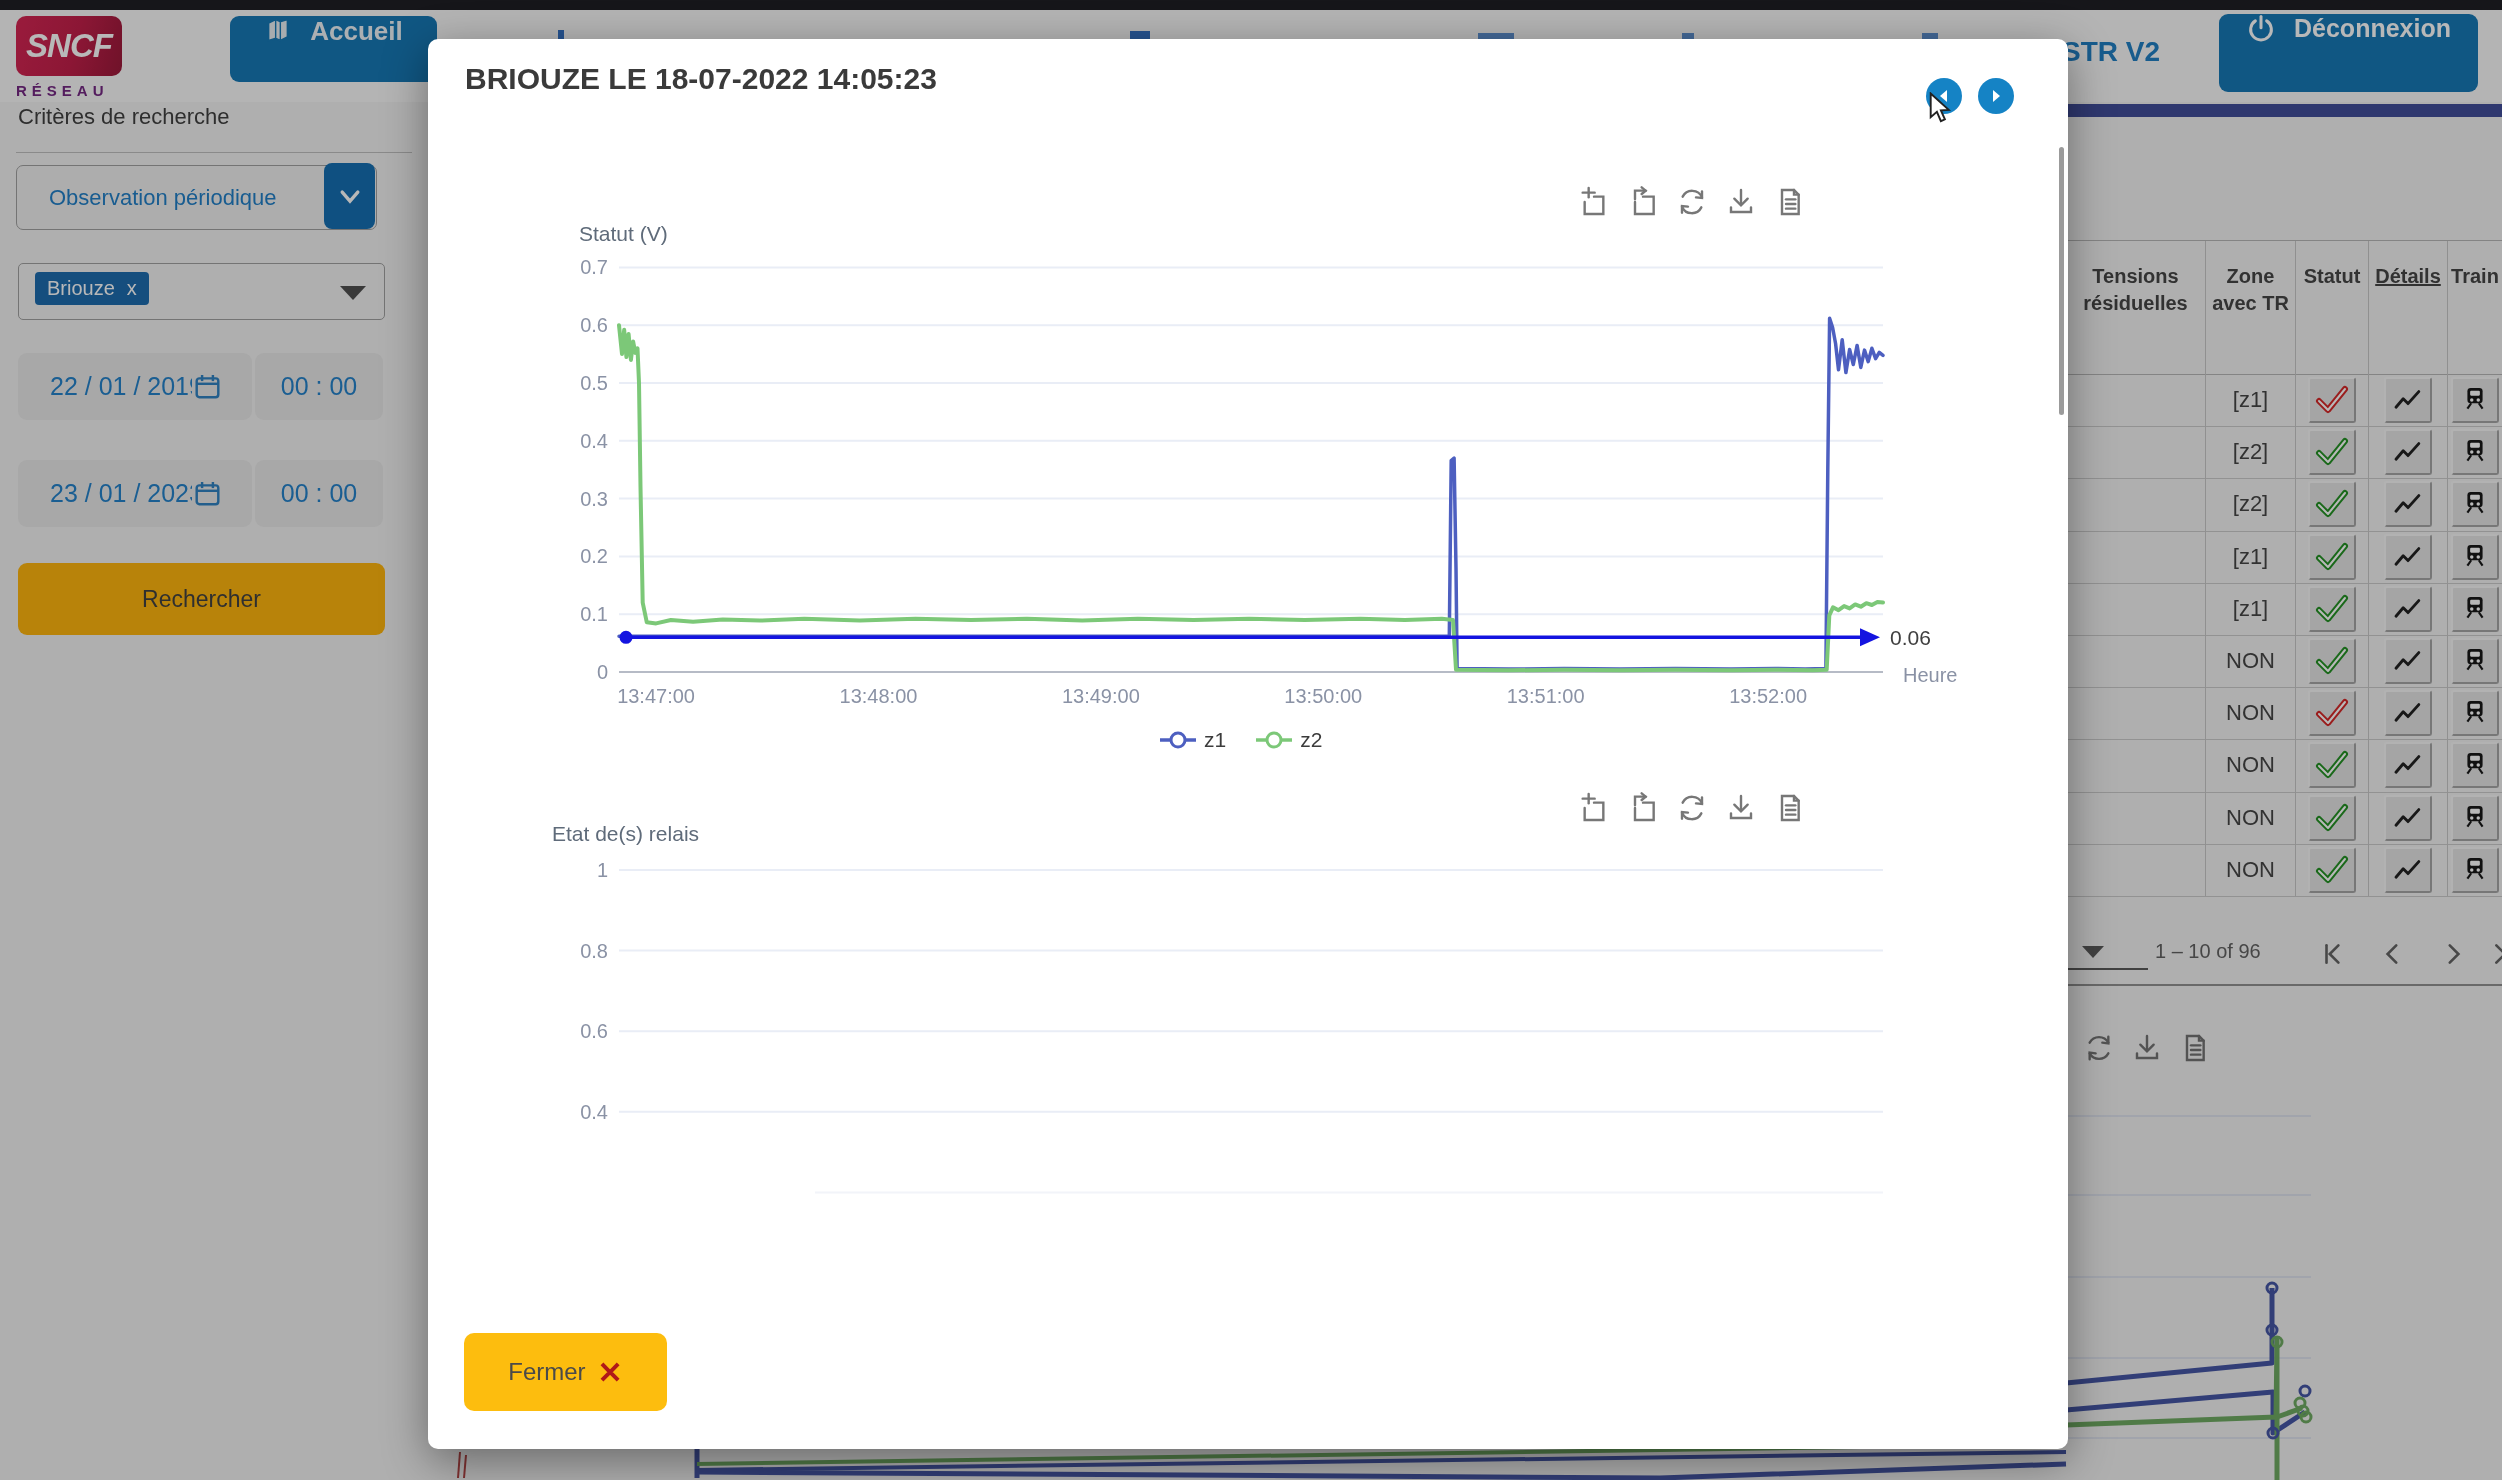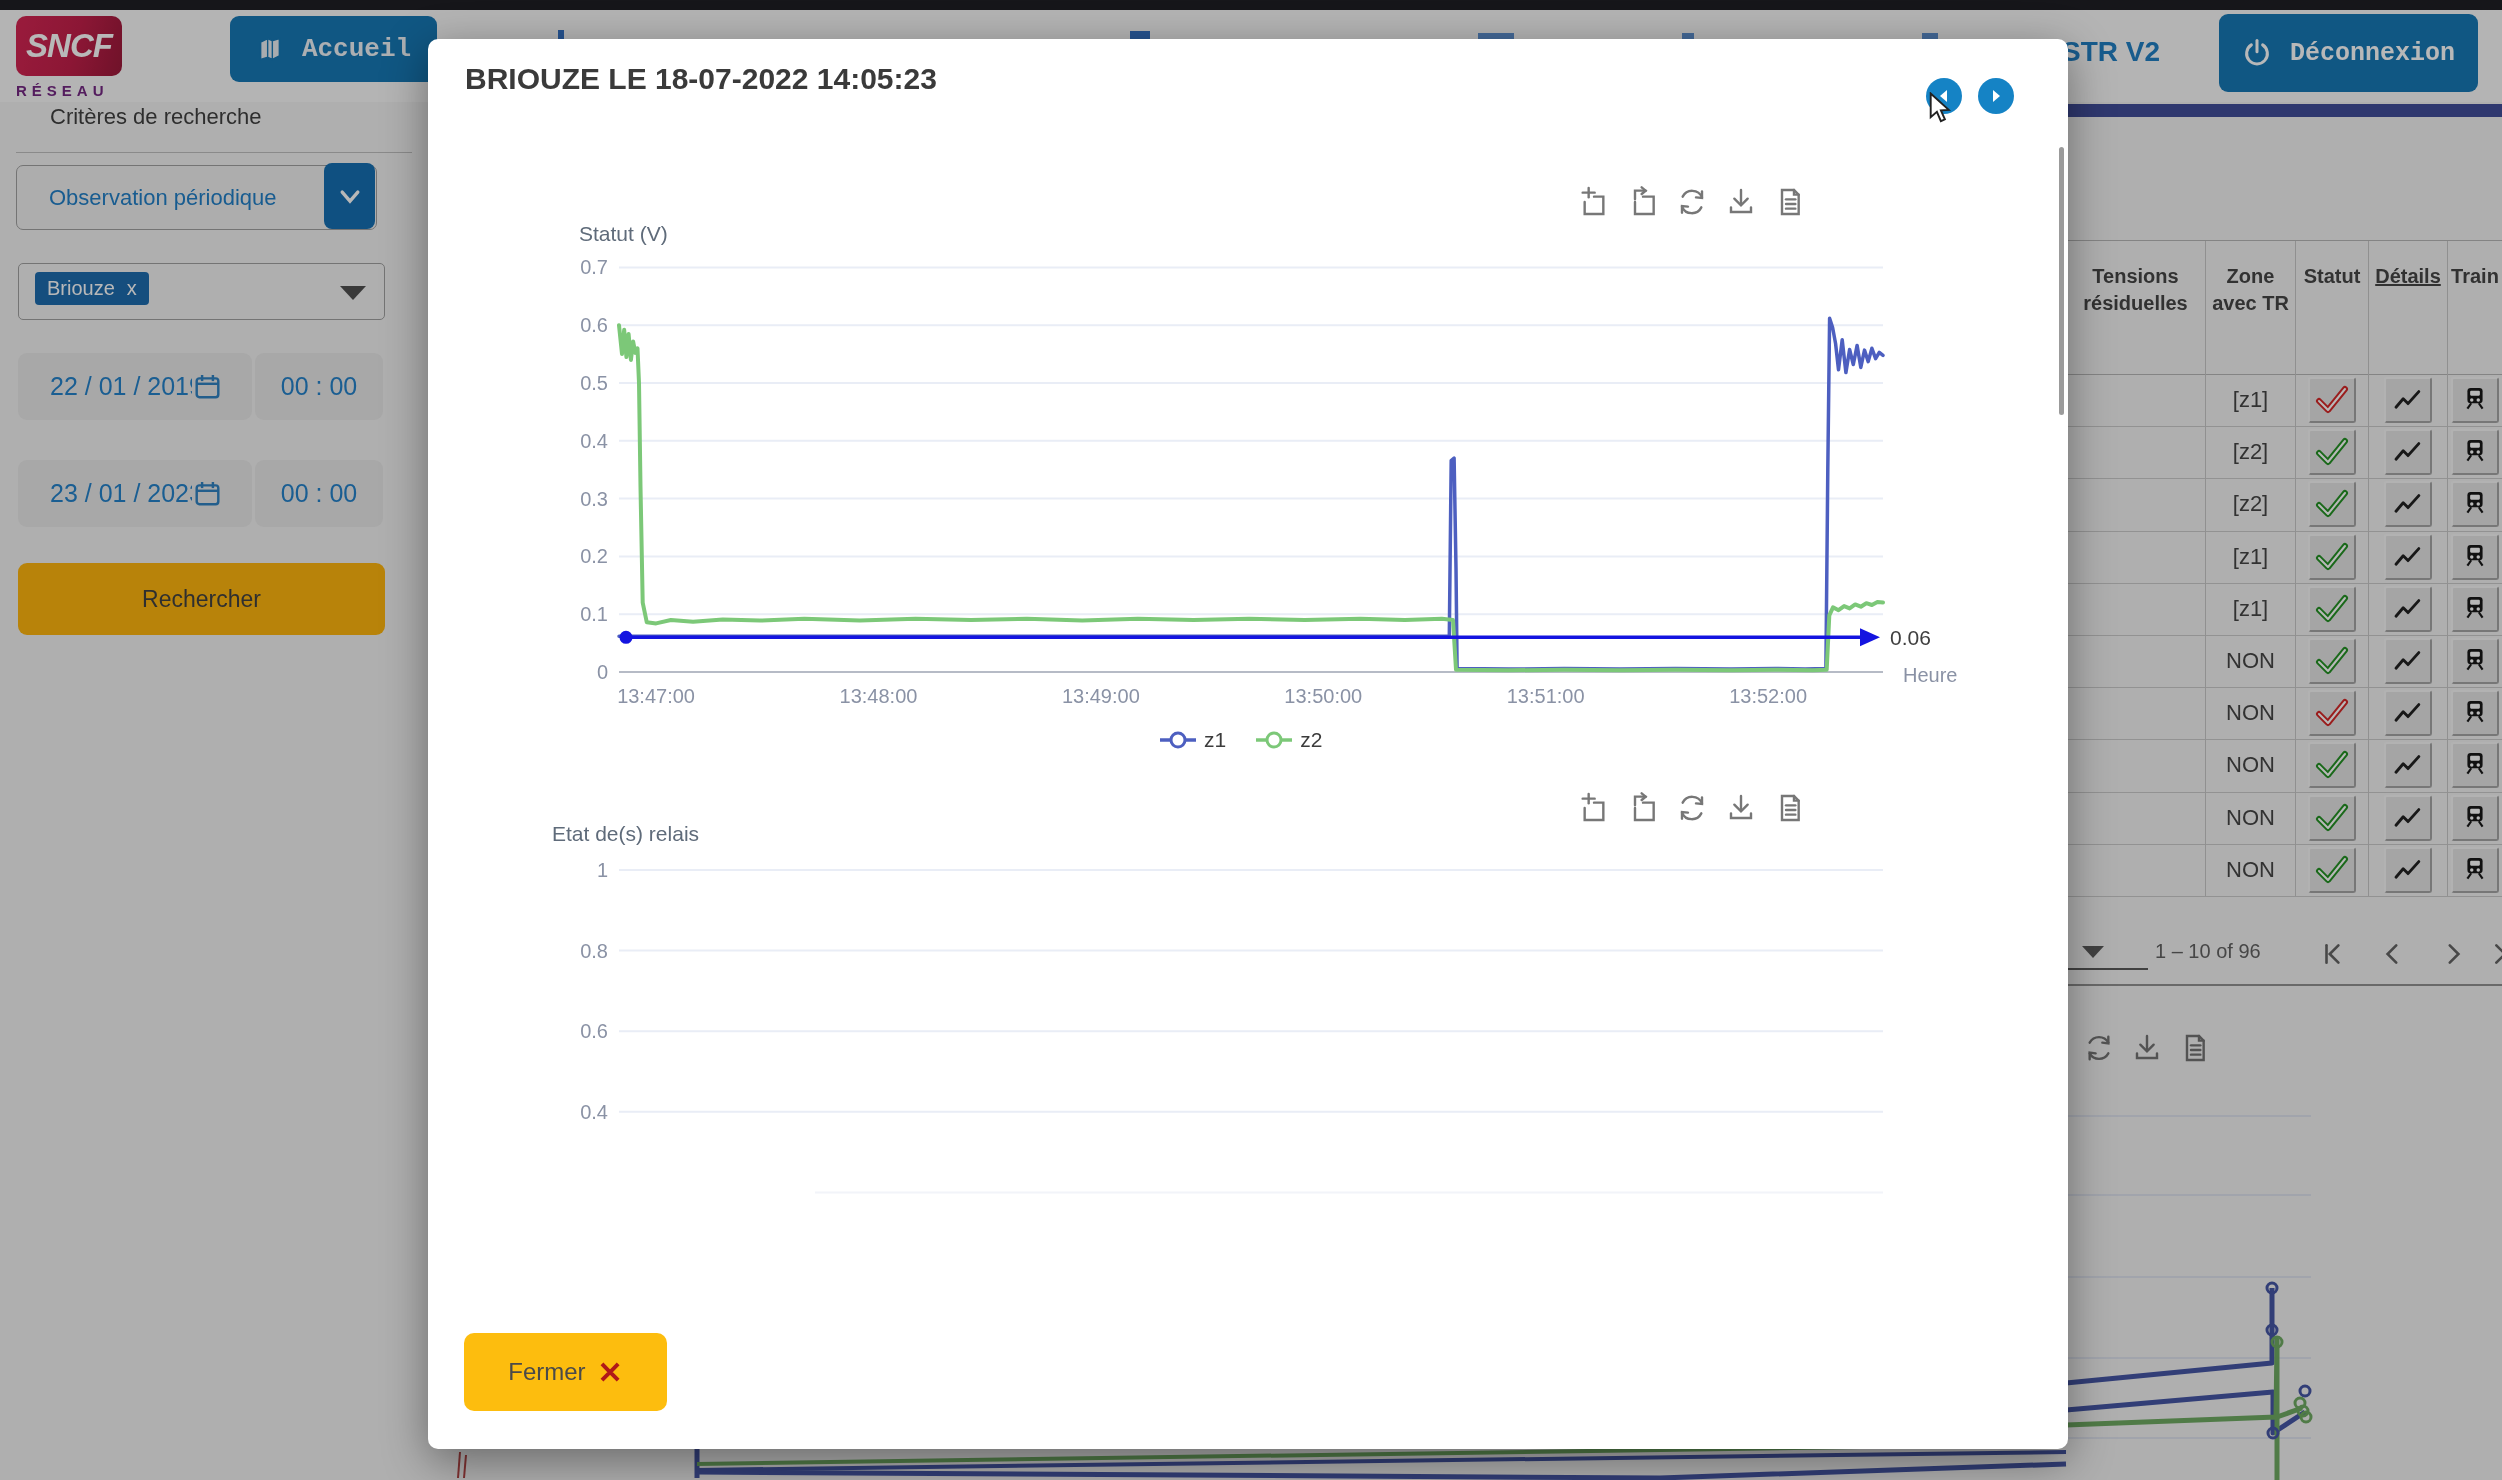--- a/index.html
+++ b/index.html
@@ -7,30 +7,30 @@
     font-family:"Liberation Sans",sans-serif;background:#f2f2f2;}
   .abs{position:absolute;}
   
   #topbar{left:0;top:0;width:2502px;height:10px;background:#17171d;z-index:1;}
   #header{left:0;top:10px;width:2502px;height:92px;background:#fafafa;z-index:1;}
   #brand-block{left:16px;top:16px;width:106px;height:60px;border-radius:10px;
     background:linear-gradient(105deg,#d41f4e 0%,#c01844 55%,#971233 100%);
     display:flex;align-items:center;justify-content:center;z-index:2;}
   #brand-block span{color:#fff;font-style:italic;font-weight:bold;font-size:33px;letter-spacing:-1px;}
   #brand-sub{left:16px;top:82px;width:120px;color:#70217f;font-weight:bold;font-size:15px;letter-spacing:5px;z-index:2;}
-  .blue-btn{background:#0f74b4;border-radius:9px;display:flex;align-items:center;justify-content:center;
-    color:#eef3f7;font-weight:bold;z-index:2;gap:18px;font-family:Liberation Mono, monospace;}
+  .blue-btn{background:#0f74b4;border-radius:9px;display:flex;align-items:flex-start;justify-content:center;
+    color:#eef3f7;font-weight:bold;z-index:2;gap:18px;}
   #home-btn{left:230px;top:16px;width:207px;height:66px;font-size:26px;}
   #logout-btn{left:2219px;top:14px;width:259px;height:78px;font-size:25px;color:#fff;}
   #app-title{left:2062px;top:36px;font-size:28px;font-weight:bold;color:#1a7cc2;z-index:1;}
   #tab-underline{left:2052px;top:104px;width:450px;height:13px;background:#3c4897;z-index:1;}
   .sliver{background:#2f6fc4;z-index:1;}
   
   #sidebar{left:0;top:102px;width:430px;height:1378px;background:#f2f2f2;z-index:1;}
-  #crit-title{left:18px;top:104px;font-size:22px;color:#3a3a3a;z-index:2;margin-left:32px;}
+  #crit-title{left:18px;top:104px;font-size:22px;color:#3a3a3a;z-index:2;}
   #side-divider{left:16px;top:152px;width:396px;height:1px;background:#bdbdbd;z-index:2;}
   #mode-select{left:16px;top:165px;width:359px;height:63px;border:1.5px solid #9e9e9e;border-radius:7px;
     background:#f0f0f0;display:flex;align-items:center;z-index:2;}
   #mode-select span{margin-left:32px;color:#1b7cc6;font-size:22px;}
   #mode-chevron{left:324px;top:163px;width:51px;height:66px;background:#0d6bb0;border-radius:8px;
     display:flex;align-items:center;justify-content:center;z-index:3;}
   #station-field{left:18px;top:263px;width:365px;height:55px;border:1.5px solid #9e9e9e;border-radius:5px;z-index:2;}
   #station-chip{left:35px;top:272px;height:33px;background:#1668ad;border-radius:4px;color:#fff;font-size:20px;
     display:flex;align-items:center;padding:0 12px;gap:12px;z-index:3;}
   #station-caret{left:340px;top:286px;width:0;height:0;border-left:13px solid transparent;

